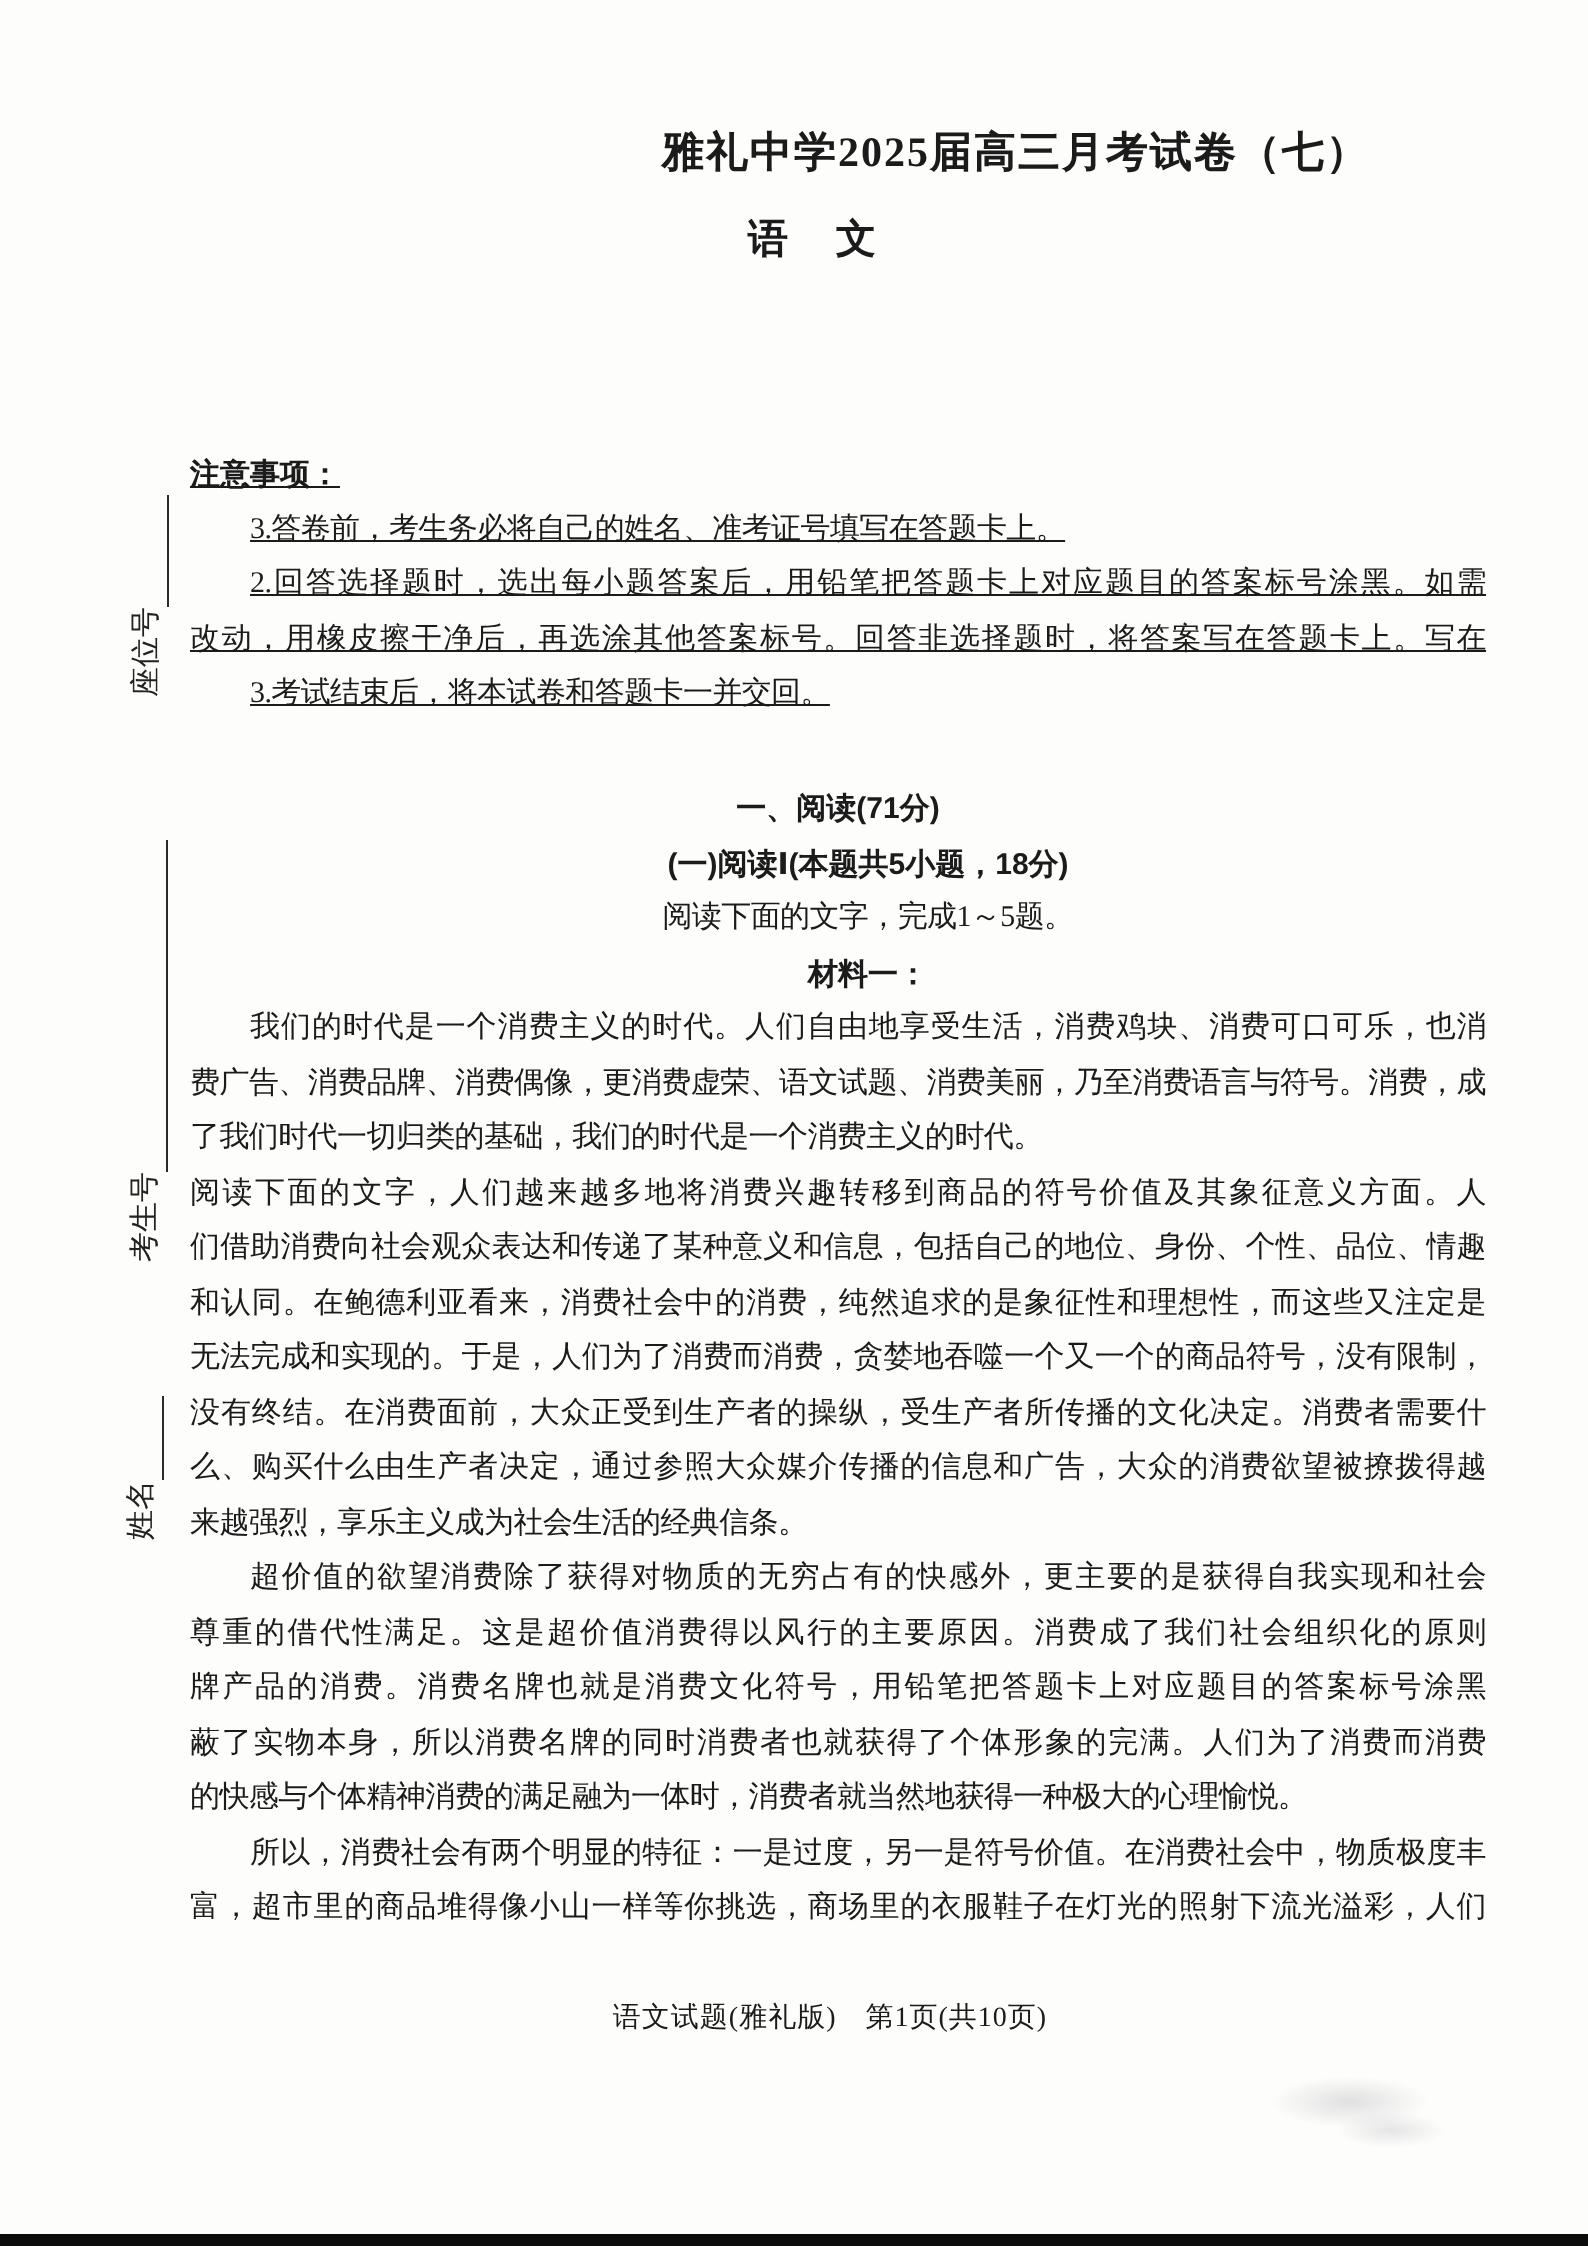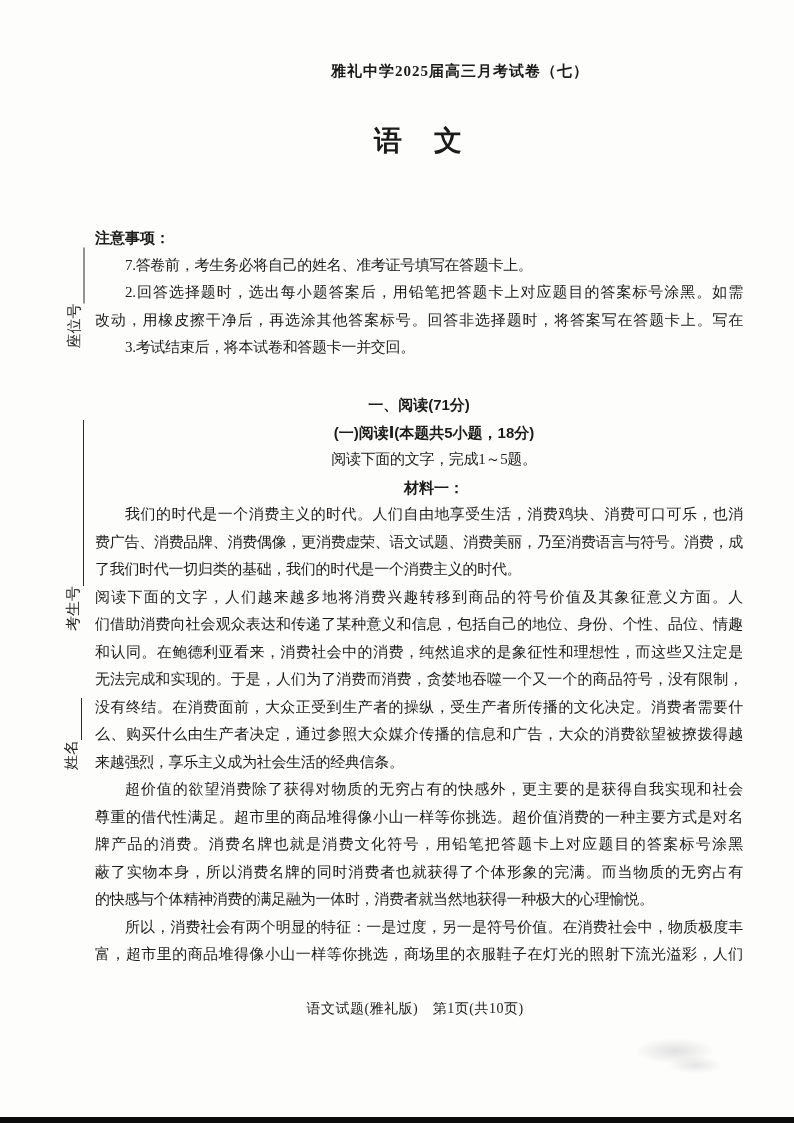--- a/index.html
+++ b/index.html
@@ -5,28 +5,28 @@
   html,body{margin:0;padding:0;background:#e8e8e8;}
   .page{
     position:relative; width:794px; height:1123px; margin:0 auto;
     background:#fdfdfc; overflow:hidden;
     font-family:"Liberation Serif","DejaVu Serif",serif;
     color:#1b1b1b;
   }
   
   .exam-title{
     position:absolute; left:331px; top:62px;
-    font-size:15px; font-weight:bold; letter-spacing:1px;
+    font-size:21px; font-weight:bold; letter-spacing:1px;
     font-family:"Liberation Serif","DejaVu Serif",serif;
     white-space:nowrap;
     text-align:center;
   }
   .exam-subject{
-    position:absolute; left:374px; top:122px;
-    font-size:28px; font-weight:bold; letter-spacing:2px;
+    position:absolute; left:374px; top:106px;
+    font-size:20px; font-weight:bold; letter-spacing:2px;
     font-family:"Liberation Sans","DejaVu Sans",sans-serif;
     white-space:nowrap;
   }
   
   .vlabel{
     position:absolute; height:22px; line-height:22px;
     font-size:15px; white-space:nowrap; color:#222;
     transform:rotate(-90deg);
     display:flex; align-items:flex-end; justify-content:flex-start;
   }
@@ -39,21 +39,21 @@
   .vl-name .rule{width:42px;}
   
   .textcol{position:absolute; left:95px; width:648px;}
   .ln{
     font-size:15px; line-height:27.5px; letter-spacing:-0.3px;
     white-space:normal; word-break:break-all;
   }
   .j{text-align:justify; text-align-last:justify;}
   .ind{padding-left:30px;}
   .bold{font-weight:bold; font-family:"Liberation Sans","DejaVu Sans",sans-serif; letter-spacing:0;}
-  .notice{top:224px;}
+  .notice{top:224px;text-decoration:underline;}
   .sect{top:391px;text-align:center;}
   .bodytext{top:501px;}
   
   .page-footer{
     position:absolute; left:0; top:1000px; width:830px;
     text-align:center; font-size:14px; letter-spacing:0.5px;
   }
   
   .bottom-bar{
     position:absolute; left:0; top:1117px; width:794px; height:6px;
@@ -81,21 +81,21 @@
     <span>考生号</span>
       <span class="rule"></span>
   </div>
   <div class="vlabel vl-name">
     <span>姓名</span>
       <span class="rule"></span>
   </div>
 
   <div class="textcol notice">
     <div class="ln bold">注意事项：</div>
-    <div class="ln ind">7.答卷前，考生务必将自己的姓名、准考证号填写在答题卡上。</div>
+    <div class="ln ind">3.答卷前，考生务必将自己的姓名、准考证号填写在答题卡上。</div>
     <div class="ln ind j">2.回答选择题时，选出每小题答案后，用铅笔把答题卡上对应题目的答案标号涂黑。如需</div>
     <div class="ln j">改动，用橡皮擦干净后，再选涂其他答案标号。回答非选择题时，将答案写在答题卡上。写在</div>
     <div class="ln ind">3.考试结束后，将本试卷和答题卡一并交回。</div>
   </div>
 
   <div class="textcol sect">
     <div class="ln bold">一、阅读(71分)</div>
     <div class="ln ind bold">(一)阅读Ⅰ(本题共5小题，18分)</div>
     <div class="ln ind">阅读下面的文字，完成1～5题。</div>
     <div class="ln ind bold">材料一：</div>
@@ -111,23 +111,23 @@
       <div class="ln j">阅读下面的文字，人们越来越多地将消费兴趣转移到商品的符号价值及其象征意义方面。人</div>
       <div class="ln j">们借助消费向社会观众表达和传递了某种意义和信息，包括自己的地位、身份、个性、品位、情趣</div>
       <div class="ln j">和认同。在鲍德利亚看来，消费社会中的消费，纯然追求的是象征性和理想性，而这些又注定是</div>
       <div class="ln j">无法完成和实现的。于是，人们为了消费而消费，贪婪地吞噬一个又一个的商品符号，没有限制，</div>
       <div class="ln j">没有终结。在消费面前，大众正受到生产者的操纵，受生产者所传播的文化决定。消费者需要什</div>
       <div class="ln j">么、购买什么由生产者决定，通过参照大众媒介传播的信息和广告，大众的消费欲望被撩拨得越</div>
       <div class="ln">来越强烈，享乐主义成为社会生活的经典信条。</div>
     </div>
     <div>
       <div class="ln ind j">超价值的欲望消费除了获得对物质的无穷占有的快感外，更主要的是获得自我实现和社会</div>
-      <div class="ln j">尊重的借代性满足。超市里的商品堆得像小山一样等你挑选。超价值消费的一种主要方式是对名</div>
+      <div class="ln j">尊重的借代性满足。这是超价值消费得以风行的主要原因。消费成了我们社会组织化的原则</div>
       <div class="ln j">牌产品的消费。消费名牌也就是消费文化符号，用铅笔把答题卡上对应题目的答案标号涂黑</div>
-      <div class="ln j">蔽了实物本身，所以消费名牌的同时消费者也就获得了个体形象的完满。而当物质的无穷占有</div>
+      <div class="ln j">蔽了实物本身，所以消费名牌的同时消费者也就获得了个体形象的完满。人们为了消费而消费</div>
       <div class="ln">的快感与个体精神消费的满足融为一体时，消费者就当然地获得一种极大的心理愉悦。</div>
     </div>
     <div>
       <div class="ln ind j">所以，消费社会有两个明显的特征：一是过度，另一是符号价值。在消费社会中，物质极度丰</div>
       <div class="ln j">富，超市里的商品堆得像小山一样等你挑选，商场里的衣服鞋子在灯光的照射下流光溢彩，人们</div>
     </div>
   </div>
 
   <div class="page-footer">语文试题(雅礼版)　第1页(共10页)</div>
 

